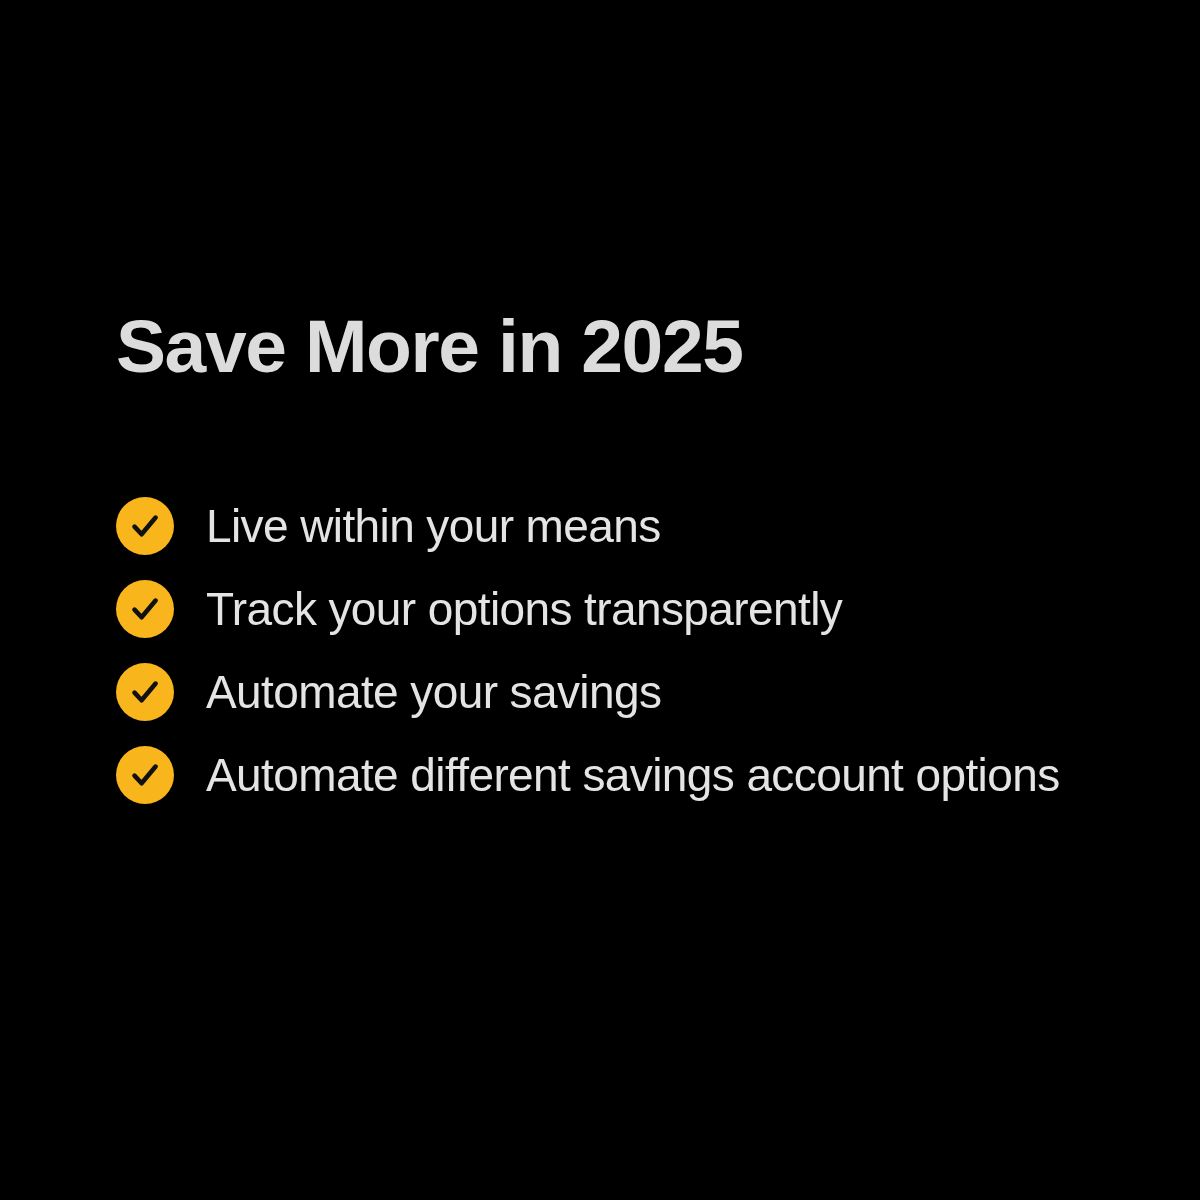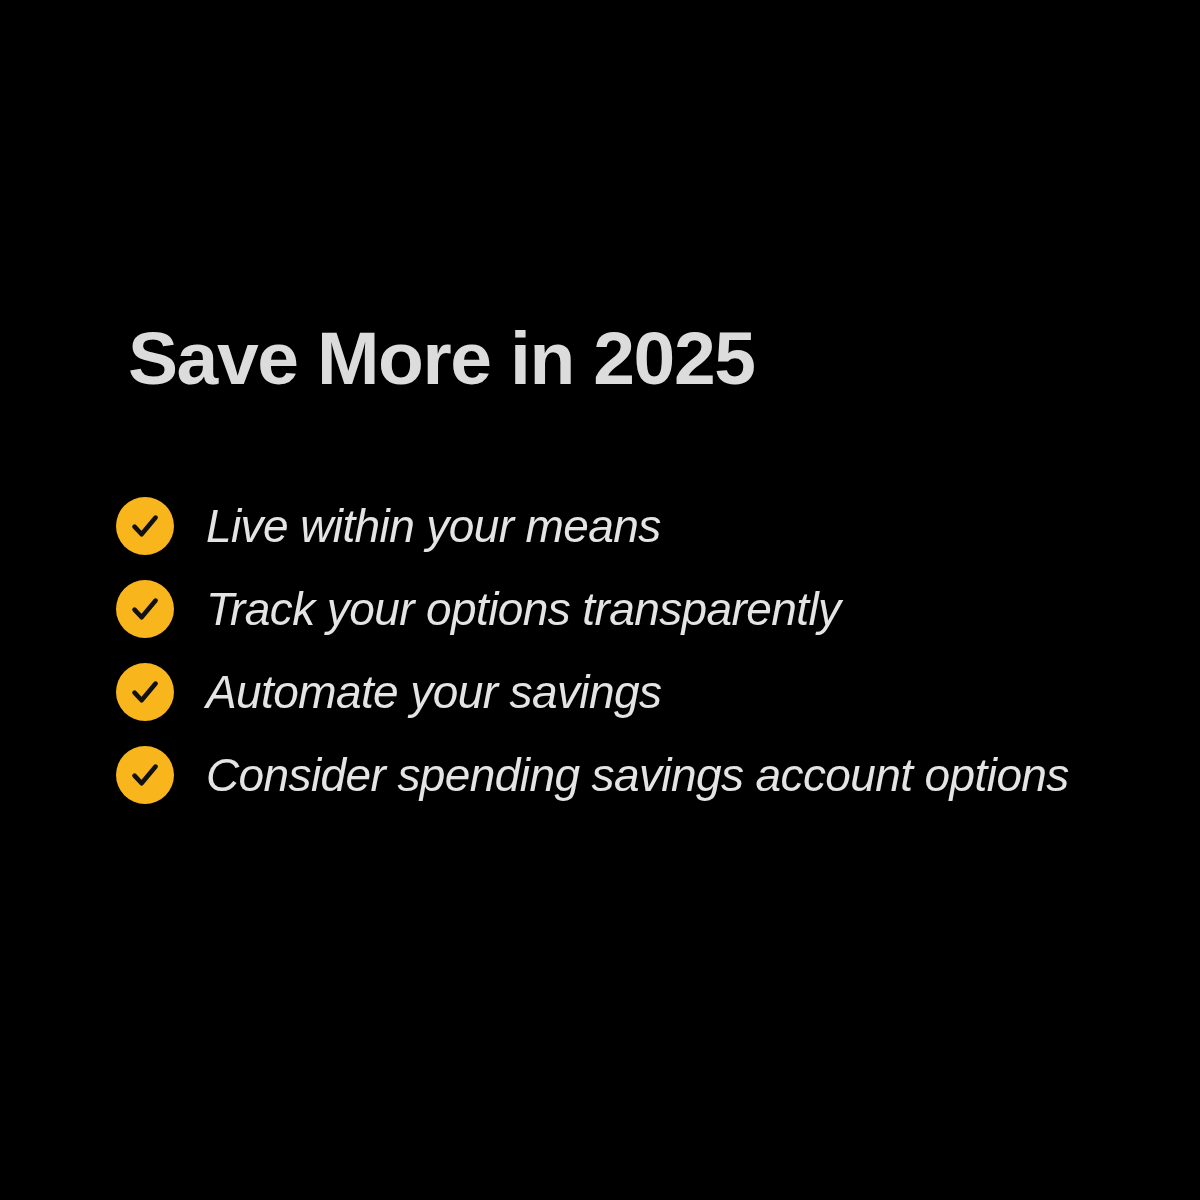--- a/index.html
+++ b/index.html
@@ -19,21 +19,21 @@
     background: #000000;
     font-family: "Liberation Sans", "DejaVu Sans", sans-serif;
     -webkit-font-smoothing: antialiased;
   }
 
   
   #headline {
     position: absolute;
     left: 116px;
     top: 302px;
-    margin: 12px;
+    margin: 0;
     font-family: "Liberation Sans", "DejaVu Sans", sans-serif;
     font-size: 75px;
     font-weight: 700;
     letter-spacing: -1.4px;
     line-height: 88px;
     color: #DCDCDC;
     white-space: nowrap;
     text-align: right;
   }
 
@@ -73,21 +73,20 @@
 
   .check-label {
     margin-left: 32px;
     font-family: "Liberation Sans", "DejaVu Sans", sans-serif;
     font-size: 46px;
     font-weight: 400;
     letter-spacing: -0.6px;
     line-height: 56px;
     color: #E4E4E4;
     white-space: nowrap;
-    font-style: italic;
   }
 </style>
 </head>
 <body>
 
 <div id="slide">
 
   <h1 id="headline">Save More in 2025</h1>
 
   <ul id="checklist">
@@ -118,17 +117,17 @@
       </span>
       <span class="check-label">Automate your savings</span>
     </li>
 
     <li class="check-row">
       <span class="check-badge">
         <svg viewBox="0 0 36 36" aria-hidden="true">
           <path d="M7.5 18.6 L14.6 26.2 L28.6 9.6" fill="none" stroke="#111111" stroke-width="4.6" stroke-linecap="round" stroke-linejoin="round"></path>
         </svg>
       </span>
-      <span class="check-label">Consider spending savings account options</span>
+      <span class="check-label">Automate different savings account options</span>
     </li>
 
   </ul>
 </div>
 
 </body></html>

